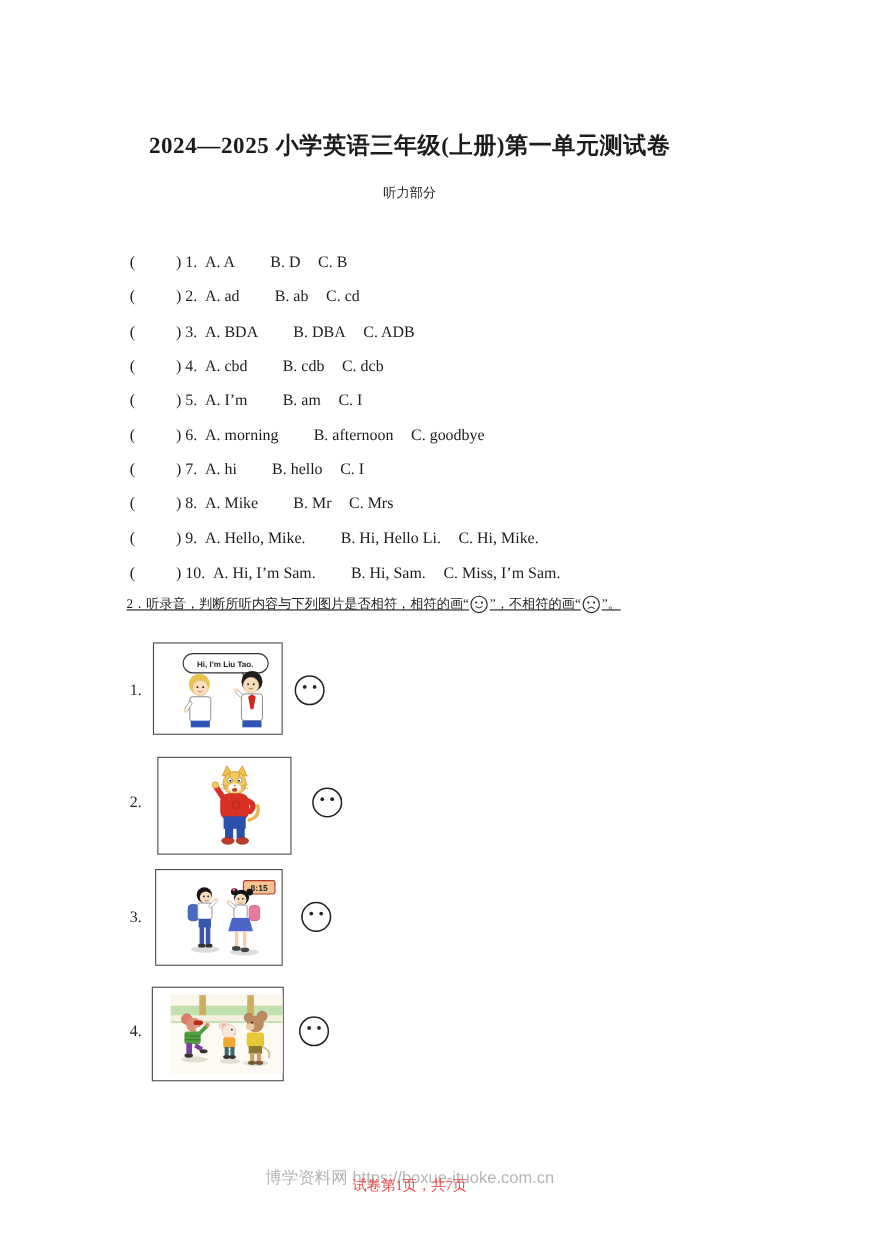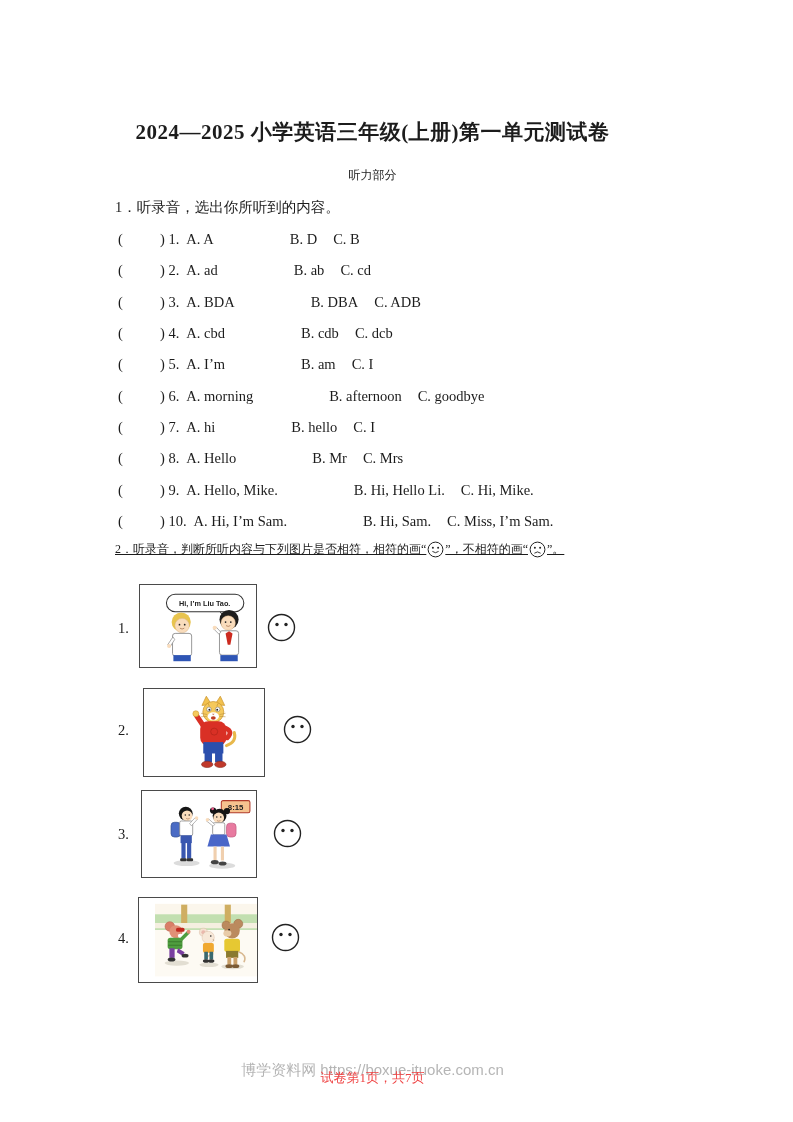--- a/index.html
+++ b/index.html
@@ -18,21 +18,21 @@
     text-align:center; font-size:12px;
   }
   .instr1 {
     position:absolute; top:198px; left:115px; font-size:14.5px;
   }
   .rows { position:absolute; top:224px; left:118px; width:560px; }
   .q-row { height:31.3px; display:flex; align-items:center; font-size:14.5px; }
   .q-row .paren  { display:inline-block; width:42px; }
   .q-row .qlabel { margin-right:7px; }
   .q-row .opt-a  { margin-right:32px;text-align:center; }
-  .q-row .opt-b  { margin-right:16px;margin-left:44px; }
+  .q-row .opt-b  { margin-right:16px; }
   .instr2 {
     position:absolute; top:541px; left:115px; font-size:12px;
     display:flex; white-space:nowrap;text-decoration:underline;
   }
   .inline-face { margin:0 1px; vertical-align:-3px; }
   .pic-num { position:absolute; left:118px; font-size:14.5px; }
   .img-box {
     position:absolute; background:#ffffff; border:1.5px solid #4a4a4a;
     box-sizing:border-box;
     padding-left:16px;
@@ -50,21 +50,20 @@
   }
   svg text { font-family:"Liberation Sans","DejaVu Sans",sans-serif; }
 </style>
 </head>
 <body>
 
 <div class="page">
 
   <div class="title">2024—2025 小学英语三年级(上册)第一单元测试卷</div>
   <div class="section-header">听力部分</div>
-  <div class="instr1">1．听录音，选出你所听到的内容。</div>
 
   <div class="rows">
     <div class="q-row">
       <span class="paren">(</span>
       <span class="qlabel">) 1.</span>
       <span class="opt opt-a">A. A</span>
       <span class="opt opt-b">B. D</span>
       <span class="opt opt-c">C. B</span>
     </div>
     <div class="q-row">
@@ -105,21 +104,21 @@
     <div class="q-row">
       <span class="paren">(</span>
       <span class="qlabel">) 7.</span>
       <span class="opt opt-a">A. hi</span>
       <span class="opt opt-b">B. hello</span>
       <span class="opt opt-c">C. I</span>
     </div>
     <div class="q-row">
       <span class="paren">(</span>
       <span class="qlabel">) 8.</span>
-      <span class="opt opt-a">A. Hello</span>
+      <span class="opt opt-a">A. Mike</span>
       <span class="opt opt-b">B. Mr</span>
       <span class="opt opt-c">C. Mrs</span>
     </div>
     <div class="q-row">
       <span class="paren">(</span>
       <span class="qlabel">) 9.</span>
       <span class="opt opt-a">A. Hello, Mike.</span>
       <span class="opt opt-b">B. Hi, Hello Li.</span>
       <span class="opt opt-c">C. Hi, Mike.</span>
     </div>

